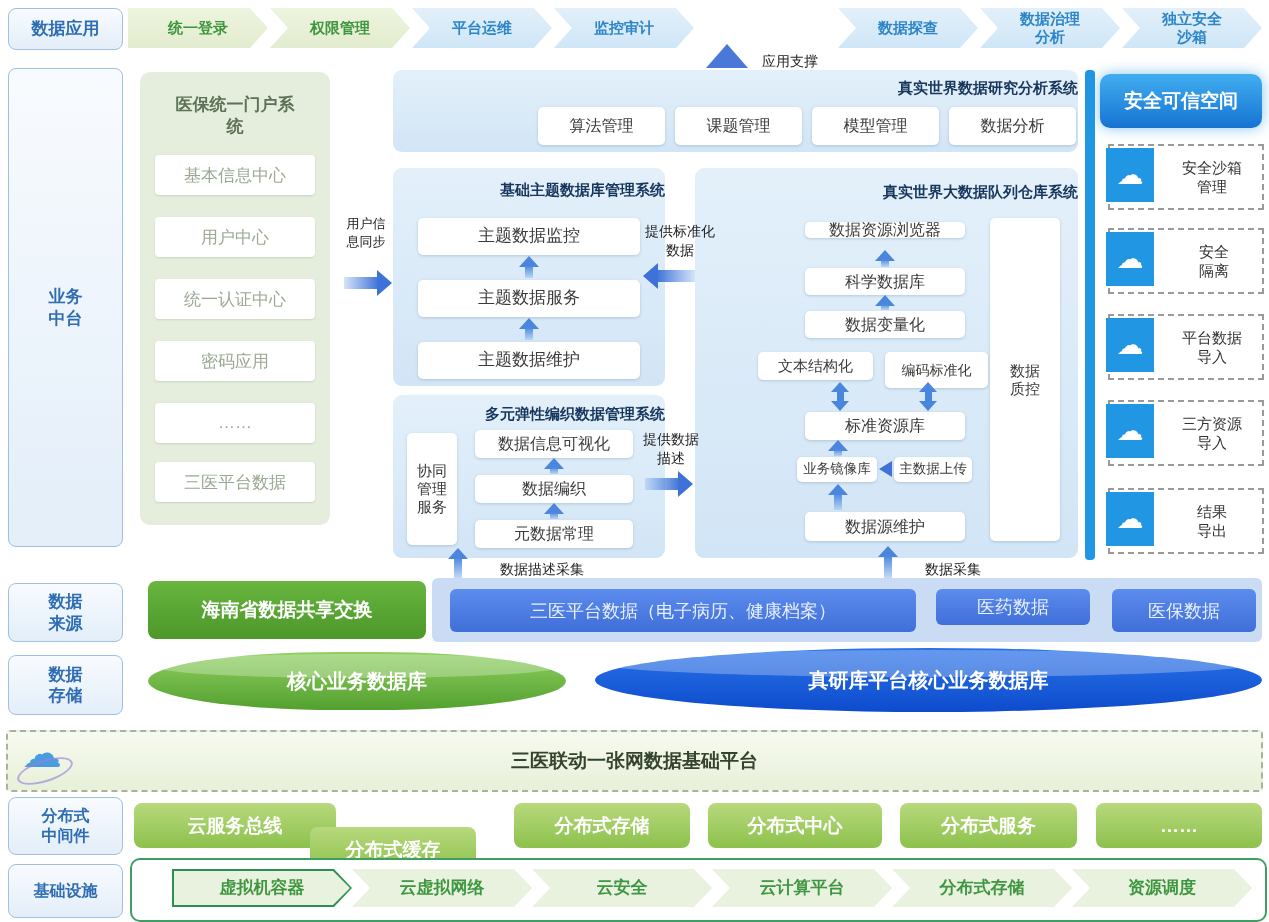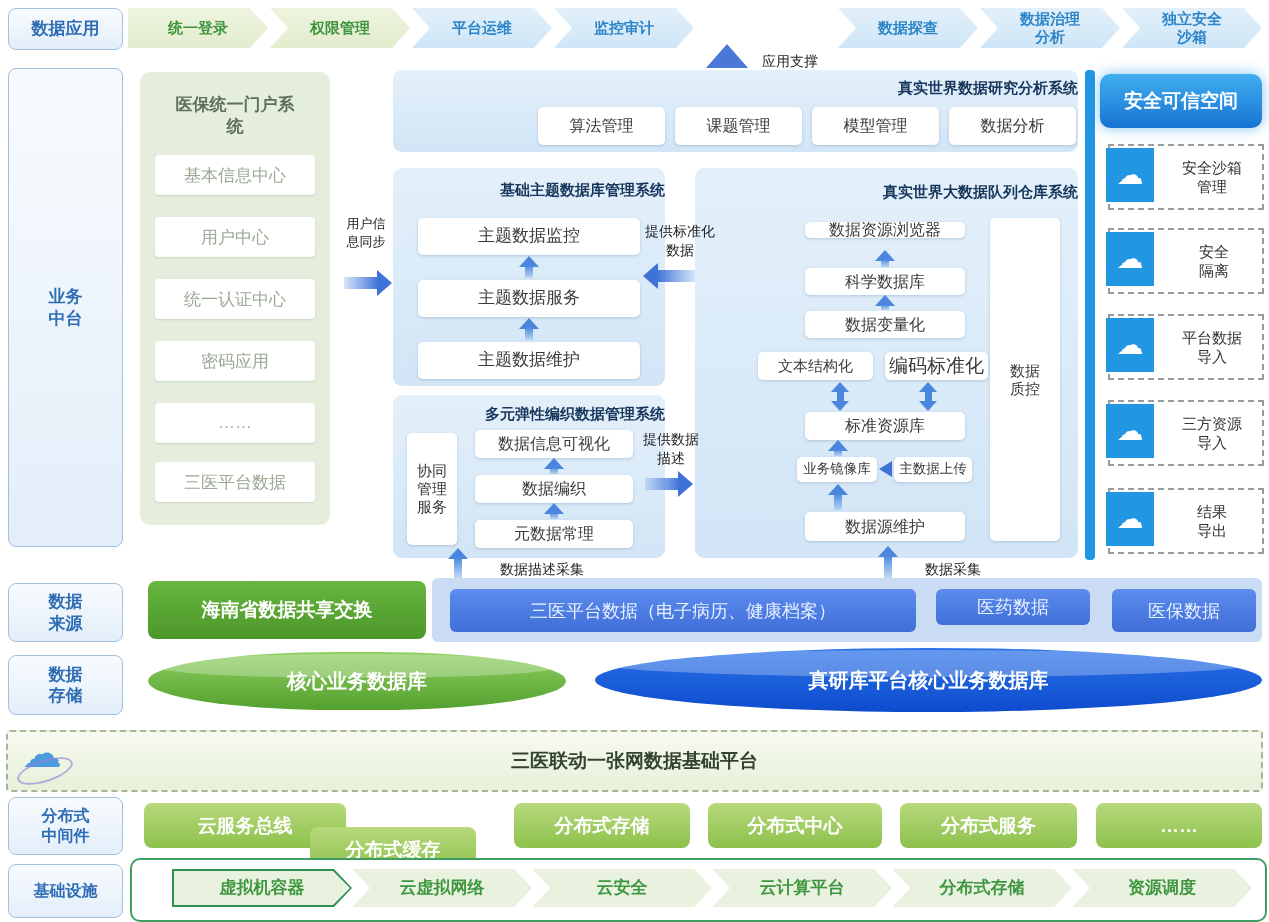--- a/index.html
+++ b/index.html
@@ -210,21 +210,21 @@
   <div class="box-white" style="left:805px;top:268px;width:160px;height:27px;">
       <span>科学数据库</span>
     </div>
   <div class="aup" style="left:873px;top:295px;width:24px;height:15px;"></div>
   <div class="box-white" style="left:805px;top:311px;width:160px;height:27px;">
       <span>数据变量化</span>
     </div>
   <div class="box-white" style="left:758px;top:352px;width:115px;height:28px;font-size:15px;">
       <span>文本结构化</span>
     </div>
-  <div class="box-white" style="left:885px;top:352px;width:103px;height:28px;font-size:19px;">
+  <div class="box-white" style="left:885px;top:352px;width:103px;height:36px;font-size:14px;">
       <span>编码标准化</span>
     </div>
   <div class="adbl" style="left:831px;top:382px;width:18px;height:29px;">
       <i></i>
     </div>
   <div class="adbl" style="left:919px;top:382px;width:18px;height:29px;">
       <i></i>
     </div>
   <div class="box-white" style="left:805px;top:412px;width:160px;height:28px;">
       <span>标准资源库</span>
@@ -328,21 +328,21 @@
     </div>
 
   <div class="dash-bar" style="left:6px;top:730px;width:1253px;height:58px;">
     <span>三医联动一张网数据基础平台</span>
   </div>
   <div class="abs" style="left:18px;top:734px;width:52px;height:52px;">
     <span style="position:absolute;left:4px;top:-4px;font-size:40px;color:#4a9be0;">☁</span>
     <span style="position:absolute;left:-2px;top:26px;width:54px;height:18px;border:2px solid rgba(150,130,220,.65);border-radius:50%;transform:rotate(-18deg);"></span>
   </div>
 
-  <div class="mid-btn" style="left:144px;top:803px;width:202px;height:45px;text-align:right;">
+  <div class="mid-btn" style="left:134px;top:803px;width:202px;height:45px;text-align:right;">
       <span>云服务总线</span>
     </div>
   <div class="mid-btn" style="left:310px;top:803px;width:166px;height:45px;margin-top:24px;">
       <span>分布式缓存</span>
     </div>
   <div class="mid-btn" style="left:514px;top:803px;width:176px;height:45px;">
       <span>分布式存储</span>
     </div>
   <div class="mid-btn" style="left:708px;top:803px;width:174px;height:45px;text-align:center;">
       <span>分布式中心</span>

